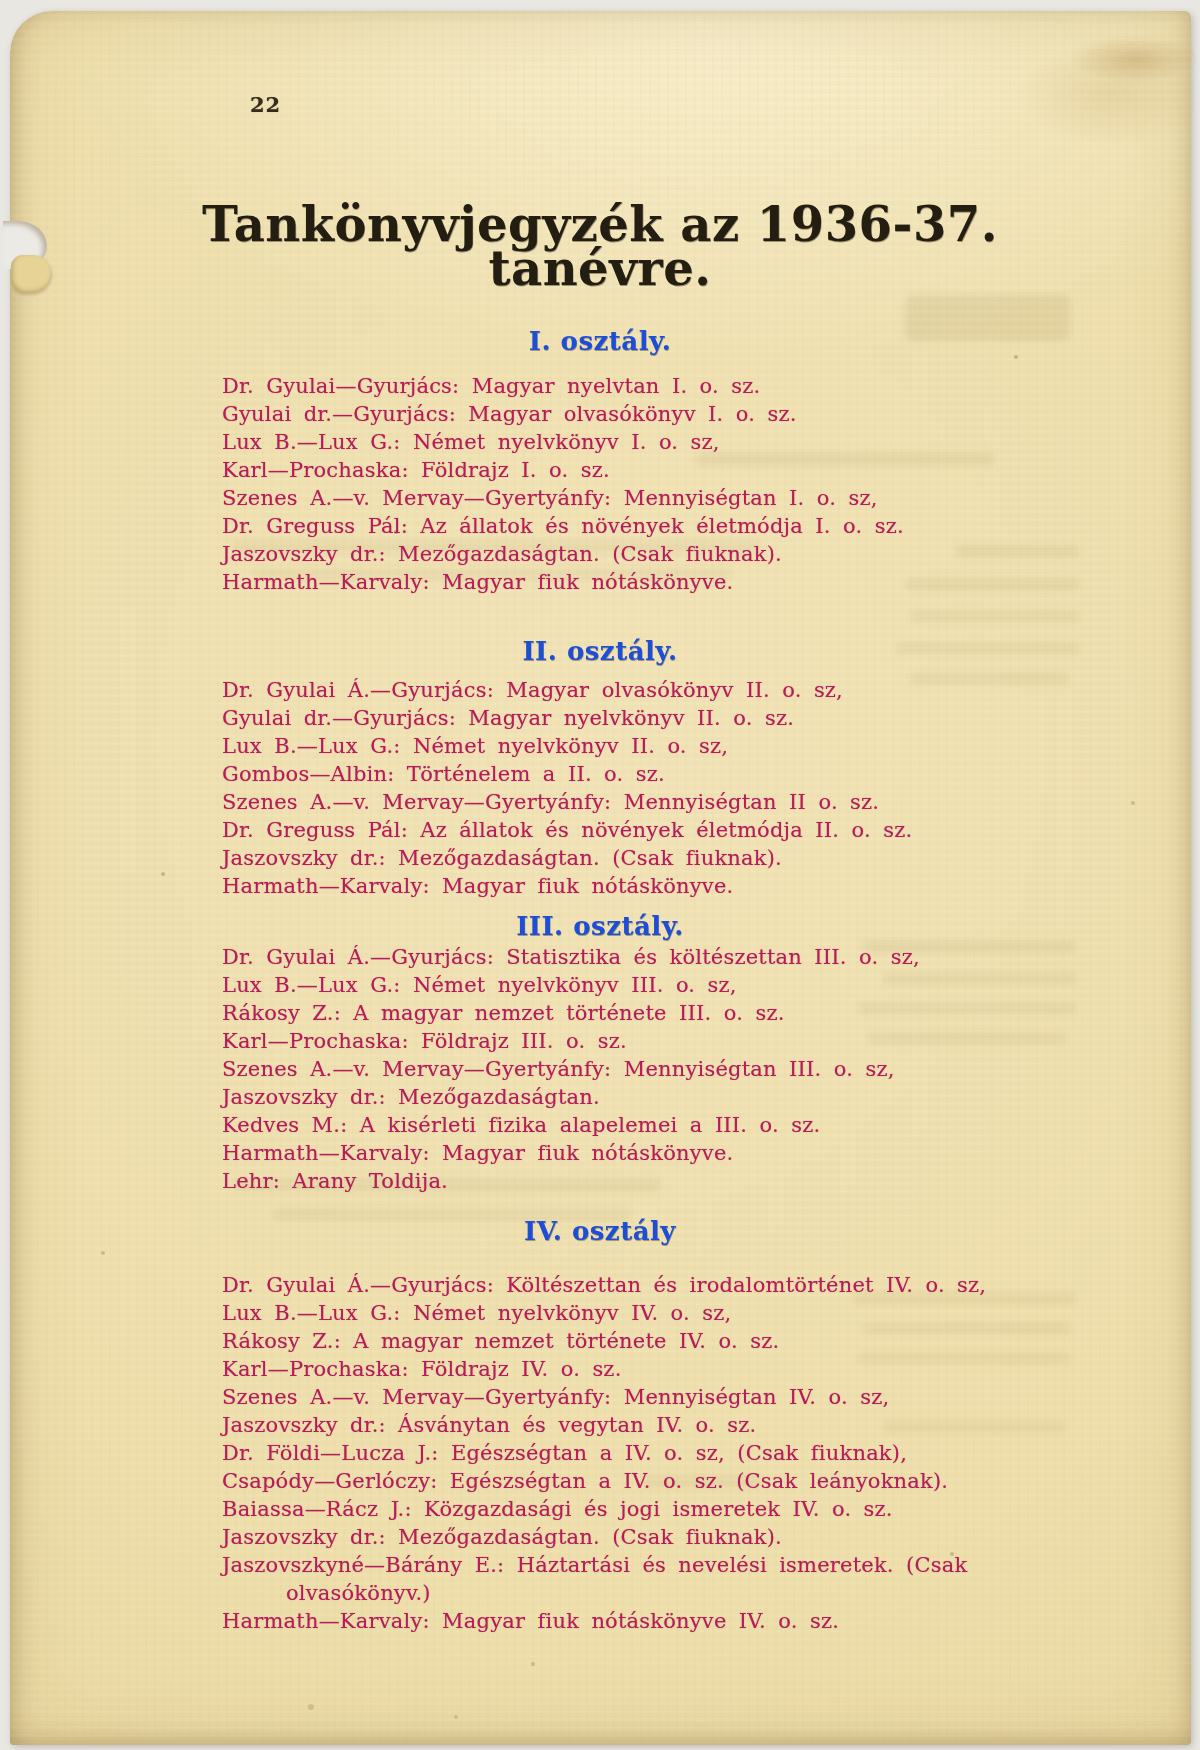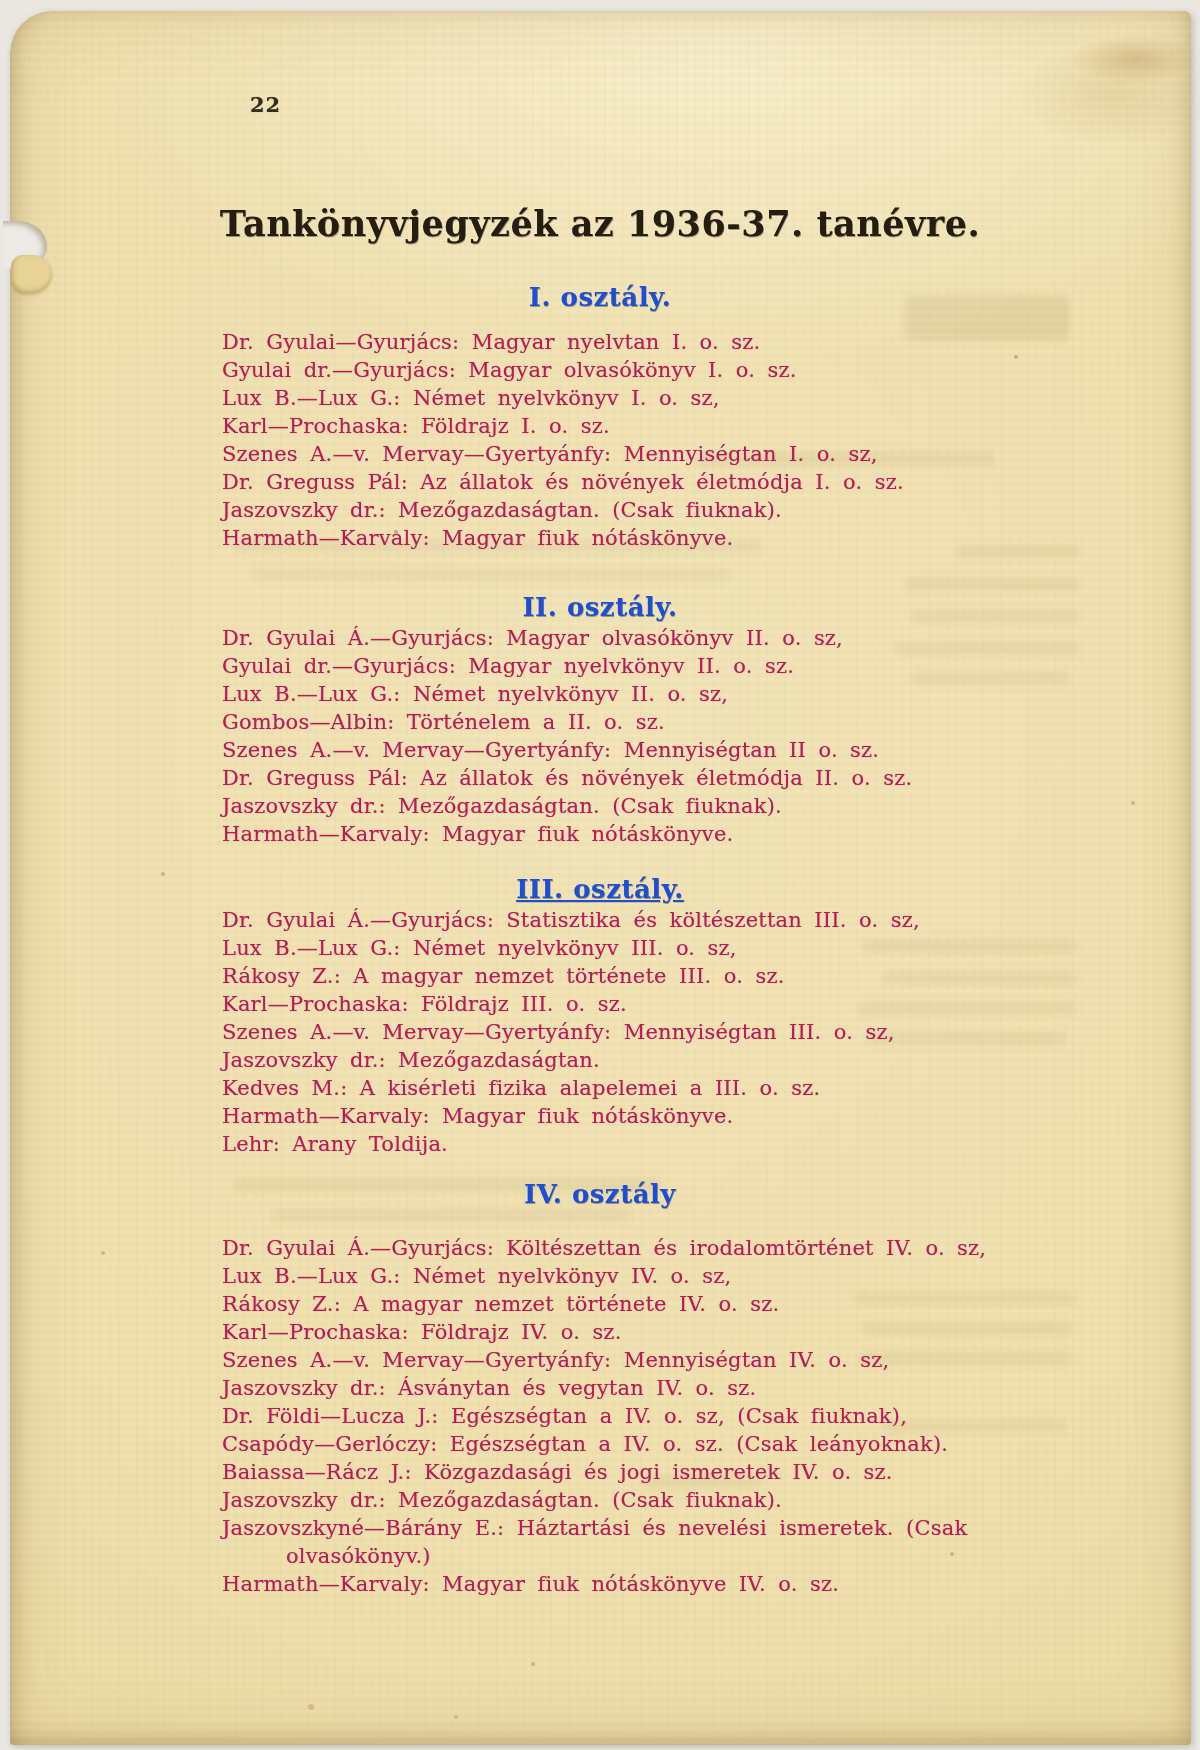--- a/index.html
+++ b/index.html
@@ -53,42 +53,42 @@
     position:absolute; left:190px; top:0; width:820px;
     color:#2e2619;
   }
   .page-number {
     position:absolute; left:230px; top:92px;
     font-size:21px; font-weight:bold; letter-spacing:1px;
     color:#352c1d; text-shadow:0 0 1px rgba(53,44,29,0.45);margin-left:20px;
   }
   .doc-title {
     margin:202px 0 0 0; text-align:center;
-    font-size:35px; font-weight:bold; letter-spacing:0.5px;
+    font-size:48px; font-weight:bold; letter-spacing:0.5px;
     color:#241d12; text-shadow:0.6px 0.6px 0 rgba(36,29,18,0.40);
     line-height:44px;
   }
   .section { margin:0; }
   .sec-heading {
     text-align:center; font-weight:bold; font-size:26px; line-height:34px;
     color:#1d4ed8; text-shadow:0.5px 0.5px 0 rgba(36,29,18,0.38);
     letter-spacing:0.5px;
   }
   .sec-lines { padding-left:32px; }
   .line {
     font-size:21px; line-height:28px; white-space:pre;
     word-spacing:0.26em; letter-spacing:0.2px;
     color:#be185d; text-shadow:0 0 1px rgba(48,40,27,0.38);
   }
   .line.indent { padding-left:64px; }
   .section:nth-of-type(1) .sec-heading { margin-top:34px; }
   .section:nth-of-type(1) .sec-lines  { margin-top:14px; }
   .section:nth-of-type(2) .sec-heading { margin-top:38px; }
-  .section:nth-of-type(2) .sec-lines  { margin-top:0; }
-  .section:nth-of-type(3) .sec-heading { margin-top:24px;text-decoration:underline; }
+  .section:nth-of-type(2) .sec-lines  { margin-top:8px; }
+  .section:nth-of-type(3) .sec-heading { margin-top:9px; }
   .section:nth-of-type(3) .sec-lines  { margin-top:0; }
   .section:nth-of-type(4) .sec-heading { margin-top:19px; }
   .section:nth-of-type(4) .sec-lines  { margin-top:23px; }
   .ghost {
     position:absolute; background:#8f7c46; border-radius:7px; filter:blur(3px);
     pointer-events:none;
   }
   .specks {
     position:absolute; left:0; top:0; width:2px; height:2px; border-radius:50%;
     background:rgba(90,70,40,0);

